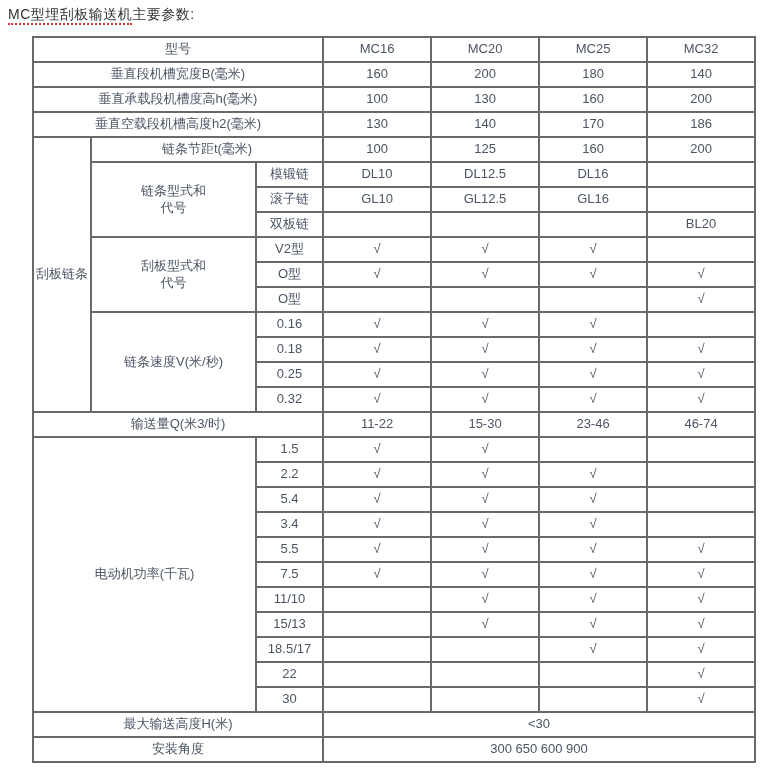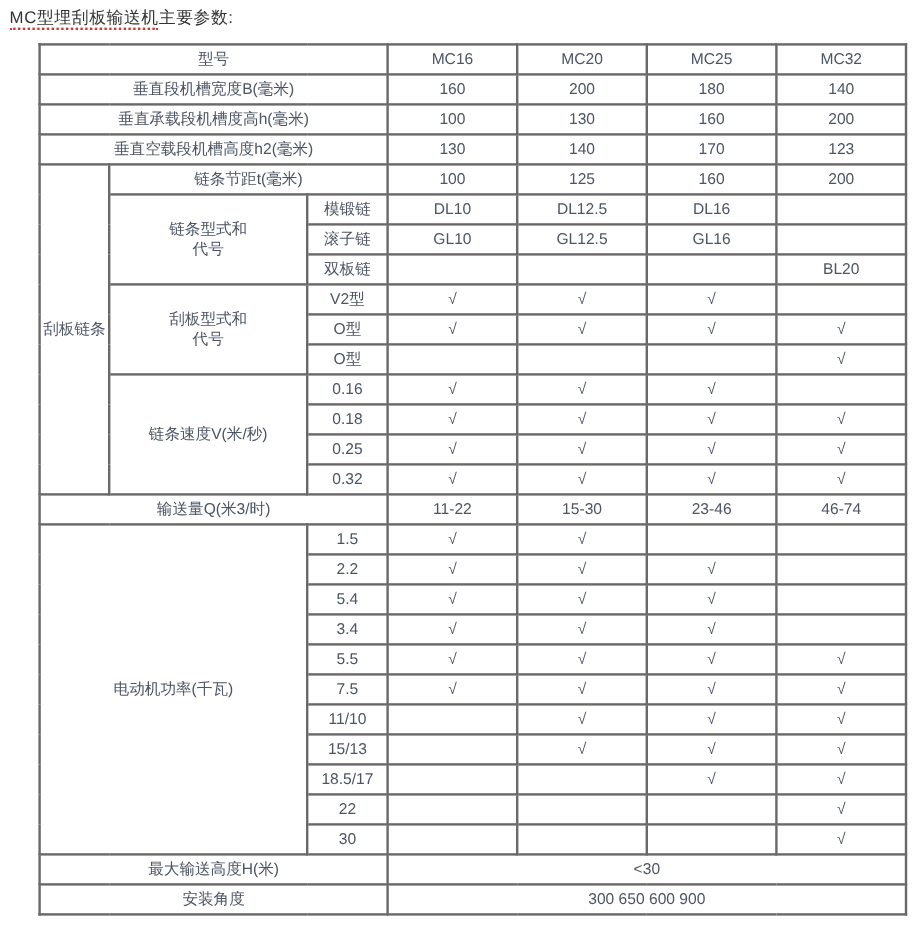--- a/index.html
+++ b/index.html
@@ -88,21 +88,21 @@
         <td>100</td>
         <td>130</td>
         <td>160</td>
         <td>200</td>
       </tr>
       <tr>
         <td colspan="3">垂直空载段机槽高度h2(毫米)</td>
         <td>130</td>
         <td>140</td>
         <td>170</td>
-        <td>123</td>
+        <td>186</td>
       </tr>
 
       <tr>
         <td rowspan="11">刮板链条</td>
         <td colspan="2">链条节距t(毫米)</td>
         <td>100</td>
         <td>125</td>
         <td>160</td>
         <td>200</td>
       </tr>

